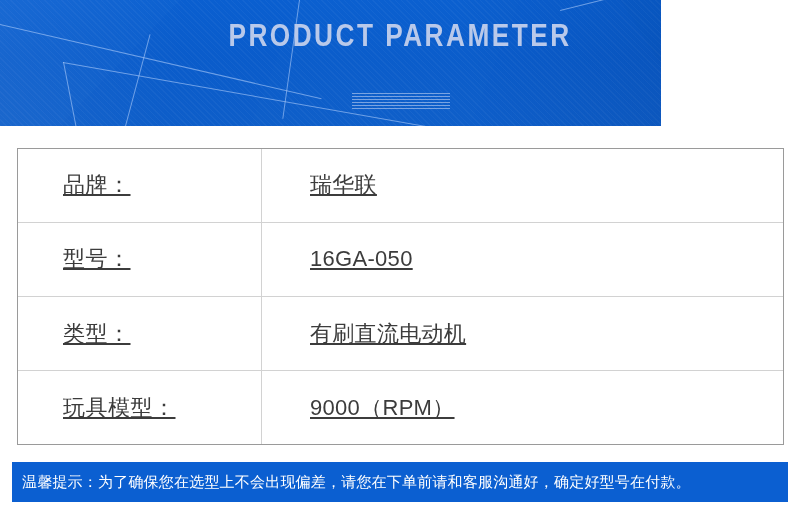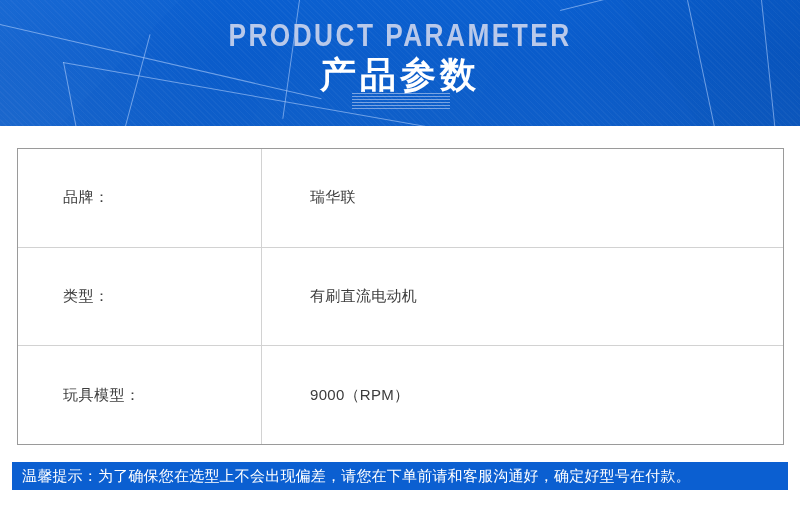--- a/index.html
+++ b/index.html
@@ -18,21 +18,21 @@
     width: 800px;
     height: 511px;
     background: #ffffff;
   }
 
   
   .banner {
     position: absolute;
     left: 0;
     top: 0;
-    width: 800px;
+    width: 661px;
     height: 126px;
     background:
       linear-gradient(180deg, #0a5fd0 0%, #0a5ccb 45%, #0e5ec9 100%);
     overflow: hidden;
   }
   .banner-tex {
     position: absolute;
     inset: 0;
     background-image:
       repeating-linear-gradient(45deg, rgba(255,255,255,0.035) 0px, rgba(255,255,255,0.035) 1px, rgba(0,0,0,0) 1px, rgba(0,0,0,0) 4px);
@@ -115,22 +115,23 @@
     width: 100%;
     height: 100%;
     border-collapse: collapse;
     table-layout: fixed;
   }
   .spec-table td {
     border: 1px solid #d2d2d2;
     height: 49.5px;
     padding: 0;
     vertical-align: middle;
-    font-size: 15px;
+    font-size: 22px;
     color: #3c3c3c;
+    text-decoration: underline;
   }
   .spec-table tr:first-child td { border-top: none; }
   .spec-table tr:last-child td { border-bottom: none; }
   .spec-table td:first-child { border-left: none; }
   .spec-table td:last-child { border-right: none; }
 
   .col-label {
     width: 198px;
     padding-left: 45px !important;
     color: #3a3a3a;
@@ -141,21 +142,21 @@
     color: #3a3a3a;
     letter-spacing: 0.3px;
   }
 
   
   .note-bar {
     position: absolute;
     left: 12px;
     top: 462px;
     width: 776px;
-    height: 28px;
+    height: 40px;
     background: #0b5fd1;
     display: flex;
     align-items: center;
     box-sizing: border-box;
     padding-left: 10px;
     overflow: hidden;
   }
   .note-text {
     color: #ffffff;
     font-size: 15px;
@@ -183,33 +184,36 @@
     <div class="dline" style="left:63px; top:62px; width:600px; transform: rotate(10deg);"></div>
     <div class="dline" style="left:64px; top:62px; width:120px; transform: rotate(79deg);"></div>
     <div class="dline" style="left:300px; top:0px; width:120px; transform: rotate(98deg);"></div>
     <div class="dline" style="left:560px; top:10px; width:300px; transform: rotate(-14deg);"></div>
     <div class="dline" style="left:688px; top:0px; width:135px; transform: rotate(78deg);"></div>
     <div class="dline" style="left:762px; top:0px; width:130px; transform: rotate(84deg);"></div>
     <div class="dline" style="left:125px; top:126px; width:95px; transform: rotate(-75deg);"></div>
 
     <div class="banner-en">PRODUCT  PARAMETER</div>
 
-    <div class="banner-cn">产品参数</div>
 
     <div class="banner-stripes"></div>
   </div>
 
   <div class="spec-table">
     <table>
       <tbody>
         <tr>
           <td class="col-label">品牌：</td>
           <td class="col-value">瑞华联</td>
         </tr>
         <tr>
+          <td class="col-label">型号：</td>
+          <td class="col-value">16GA-050</td>
+        </tr>
+        <tr>
           <td class="col-label">类型：</td>
           <td class="col-value">有刷直流电动机</td>
         </tr>
         <tr>
           <td class="col-label">玩具模型：</td>
           <td class="col-value">9000（RPM）</td>
         </tr>
       </tbody>
     </table>
   </div>

